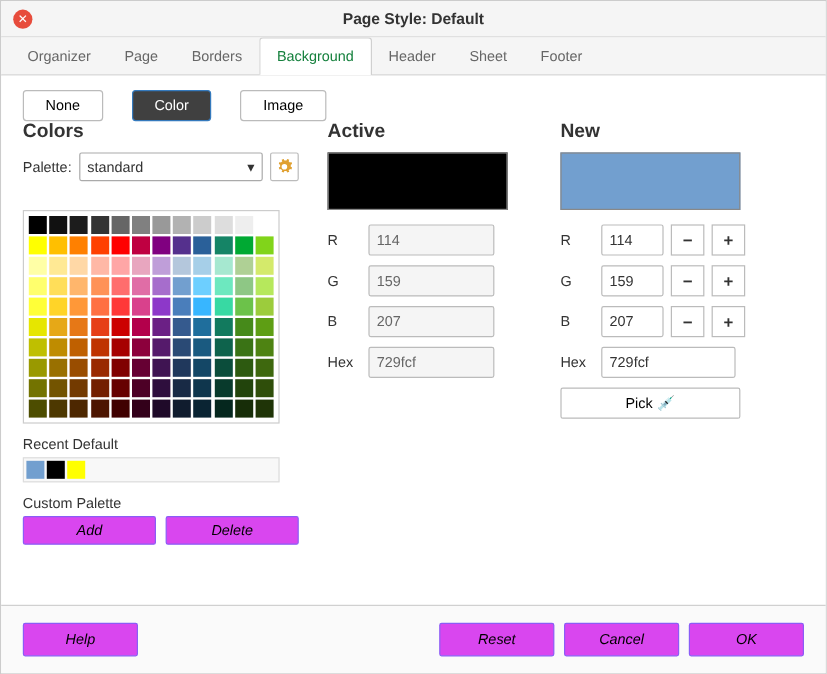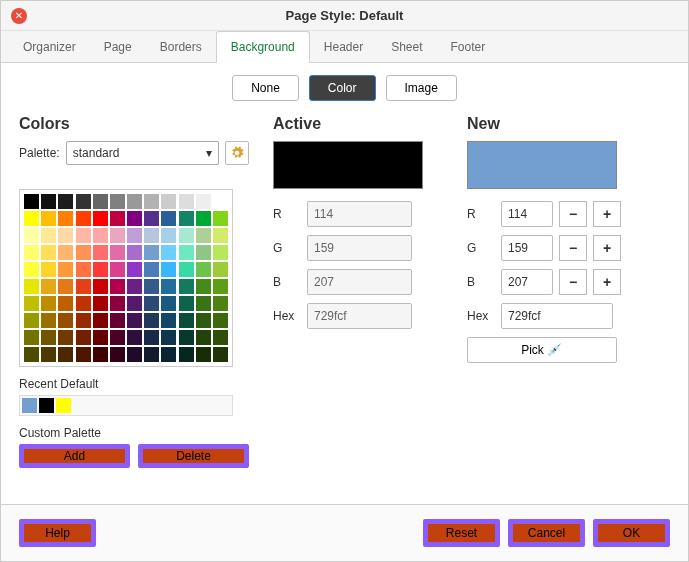--- a/index.html
+++ b/index.html
@@ -5,51 +5,51 @@
 * { box-sizing: border-box; margin: 0; padding: 0; }
 body { font-family: sans-serif; font-size: 12px; background: #e8e8e8; width: 689px; height: 562px; overflow: hidden; color: #333; }
 .dialog { background: #fafafa; width: 689px; height: 562px; display: flex; flex-direction: column; border: 1px solid #ccc; }
 .titlebar { height: 30px; display: flex; align-items: center; padding: 0 10px; background: #f5f5f5; border-bottom: 1px solid #e0e0e0; position: relative; }
 .close-btn { width: 16px; height: 16px; border-radius: 50%; background: #e74c3c; color: #fff; font-size: 10px; display: flex; align-items: center; justify-content: center; cursor: pointer; }
 .title { position: absolute; left: 0; right: 0; text-align: center; font-weight: bold; font-size: 13px; pointer-events: none; }
 .tabs { display: flex; border-bottom: 1px solid #d0d0d0; padding-left: 8px; background: #f5f5f5; height: 32px; align-items: flex-end; }
 .tab { padding: 8px 14px; color: #666; cursor: pointer; font-size: 12px; }
 .tab.active { background: #fff; border: 1px solid #d0d0d0; border-bottom: 1px solid #fff; margin-bottom: -1px; border-radius: 3px 3px 0 0; color: #15803d; }
 .body { flex: 1; background: #fff; padding: 12px 18px; display: flex; flex-direction: column; }
-.mode-row { display: flex; justify-content: center; gap: 10px; margin-bottom: 14px; }
+.mode-row { display: flex; gap: 24px; }
 .mode-btn { padding: 5px 18px; border: 1px solid #bbb; border-radius: 3px; background: #fff; cursor: pointer; font-size: 12px; }
 .mode-btn.active { background: #404040; color: #fff; border-color: #357abd; }
 .cols { display: flex; gap: 24px; flex: 1; }
 .col-left { width: 230px; }
 .col-mid { width: 170px; }
 .col-right { width: 170px; }
 .sec-title { font-weight: bold; margin-bottom: 8px; font-size: 16px; }
 .palette-row { display: flex; align-items: center; gap: 6px; margin-bottom: 24px; }
 .palette-row label { font-size: 12px; }
 .select { flex: 1; height: 24px; border: 1px solid #aaa; border-radius: 2px; padding: 0 6px; display: flex; align-items: center; justify-content: space-between; background: #fff; cursor: pointer; font-size: 12px; }
 .gear-btn { width: 24px; height: 24px; border: 1px solid #bbb; border-radius: 2px; display: flex; align-items: center; justify-content: center; cursor: pointer; background: #fff; }
 .swatches { border: 1px solid #ccc; padding: 4px; display: grid; grid-template-columns: repeat(12, 1fr); gap: 2px; background: #fff; width: 214px; }
 .sw { width: 15px; height: 15px; cursor: pointer; }
 .recent { display: flex; gap: 2px; margin-top: 4px; border: 1px solid #ddd; padding: 2px; width: 214px; background: #f8f8f8; }
 .recent .sw { width: 15px; height: 15px; }
 .sub-label { font-size: 12px; margin-top: 10px; margin-bottom: 4px; }
 .btn-row { display: flex; gap: 8px; }
-.btn { flex: 1; height: 24px; border: 5px solid #8b5cf6; border-radius: 2px; background: #c2410c; cursor: pointer; font-size: 12px; }
+.btn { flex: 1; height: 24px; border: 1px solid #8b5cf6; border-radius: 2px; background: #d946ef; cursor: pointer; font-size: 12px; font-style: italic; }
 .preview { width: 150px; height: 48px; border: 1px solid #888; margin-bottom: 12px; }
 .field-row { display: flex; align-items: center; margin-bottom: 8px; gap: 6px; }
 .field-row .lbl { width: 28px; font-size: 12px; text-align: left; }
 .input { height: 26px; border: 1px solid #bbb; border-radius: 2px; padding: 0 6px; font-size: 12px; background: #fff; display: flex; align-items: center; }
 .input.ro { background: #f5f5f5; color: #666; }
 .col-mid .input { width: 105px; }
 .col-right .input { width: 52px; }
 .col-right .input.hex { width: 112px; }
 .stepper { width: 28px; height: 26px; border: 1px solid #bbb; background: #fff; display: flex; align-items: center; justify-content: center; cursor: pointer; font-size: 14px; font-weight: bold; }
 .pick-btn { width: 150px; height: 26px; border: 1px solid #bbb; border-radius: 2px; background: #fff; cursor: pointer; font-size: 12px; display: flex; align-items: center; justify-content: center; gap: 4px; margin-top: 6px; }
 .footer { display: flex; padding: 14px 18px; border-top: 1px solid #d0d0d0; background: #fafafa; gap: 8px; }
-.footer .btn { flex: 0 0 auto; width: 77px; height: 28px; }
+.footer .btn { flex: 0 0 auto; width: 96px; height: 28px; }
 .spacer { flex: 1; }
 .gear-svg { width: 14px; height: 14px; }
 </style>
 </head>
 <body>
 
 <div class="dialog">
   <div class="titlebar">
     <div class="close-btn">✕</div>
     <div class="title">Page Style: Default</div>

